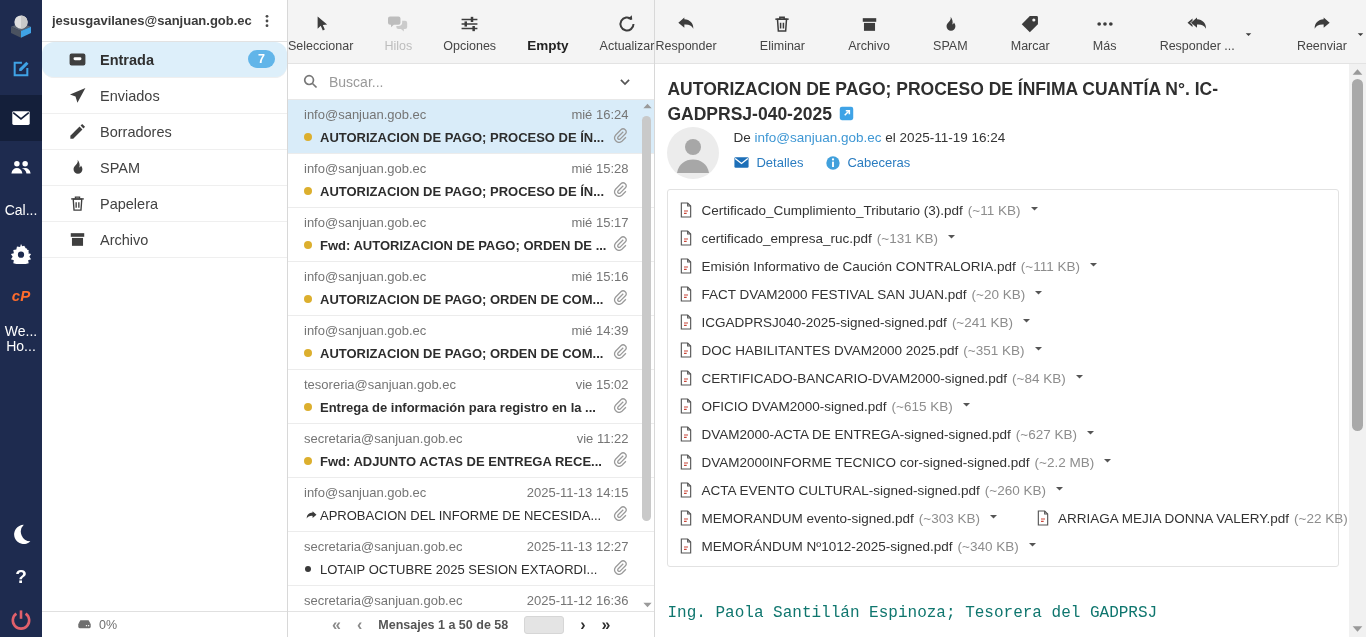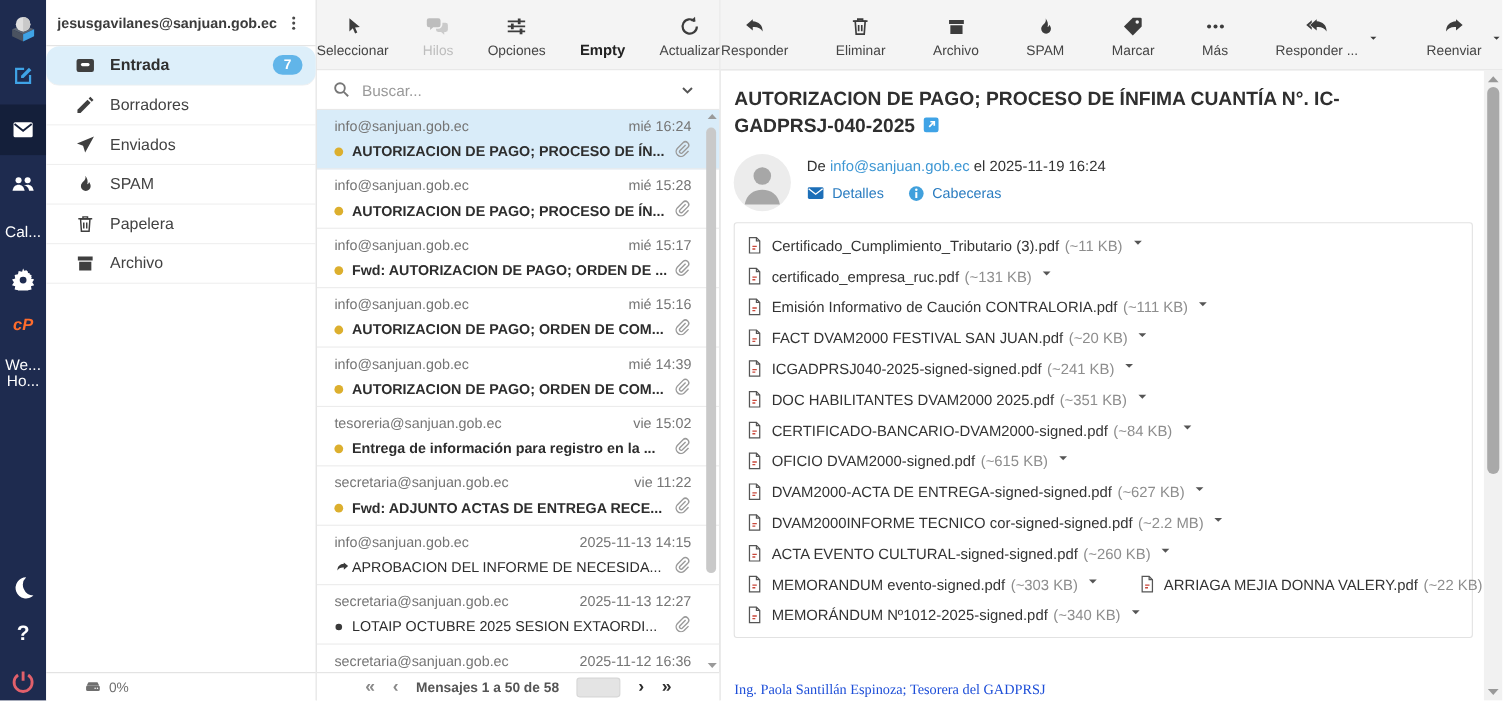--- a/index.html
+++ b/index.html
@@ -64,35 +64,35 @@
   .pg.on{color:#2e2e2e;}
   .pager-text{font-size:12.5px;font-weight:bold;color:#555;}
   .pager-input{width:40px;height:18px;background:#e4e4e4;border:1px solid #d6d6d6;border-radius:3px;outline:none;}
 
   
   .content-col{flex:1;display:flex;flex-direction:column;position:relative;min-width:0;}
   .content-body{flex:1;display:flex;min-height:0;}
   .content-main{flex:1;overflow:hidden;padding:0 0 0 12px;min-width:0;}
   .subject-row{margin-top:13px;max-width:640px;font-size:17.5px;font-weight:bold;color:#2f2f2f;line-height:25px;}
   .ext-link{display:inline-block;vertical-align:-2px;margin-left:6px;cursor:pointer;}
-  .from-row{margin-top:13px;display:flex;}
+  .from-row{display:flex;}
   .avatar{width:52px;height:52px;border-radius:50%;background:#ececec;overflow:hidden;flex:0 0 52px;}
   .from-info{margin-left:14px;padding-top:3px;}
   .from-line{font-size:13.5px;color:#333;}
   .from-line a{color:#3e97d4;text-decoration:none;cursor:pointer;}
   .hdr-links{margin-top:9px;display:flex;gap:22px;align-items:center;}
   .hdr-link{display:flex;align-items:center;gap:6px;font-size:13px;color:#2a7cc0;cursor:pointer;}
   .attach-box{margin-top:10px;margin-right:10px;border:1px solid #e2e2e2;border-radius:3px;padding:6px 10px;}
   .attach-row{height:28px;display:flex;align-items:center;gap:28px;}
   .attachment{display:inline-flex;align-items:center;cursor:pointer;white-space:nowrap;}
   .attachment .ic{margin-right:7px;color:#555;}
   .aname{font-size:13.5px;color:#333;}
   .asize{font-size:13.5px;color:#8d8d8d;margin-left:5px;}
   .acaret{margin-left:7px;color:#3a95d8;}
-  .mail-body{margin-top:36px;font-family:Liberation Serif, serif;font-size:13px;color:#1d4ed8;line-height:21px;}
+  .mail-body{margin-top:36px;font-family:Liberation Mono, monospace;font-size:16px;color:#0f766e;line-height:21px;}
   .scrollbar{flex:0 0 17px;background:#f1f1f1;position:relative;}
   .scrollbar .arr{position:absolute;left:2px;width:13px;color:#999;}
   .scrollbar .thumb{position:absolute;left:3px;width:11px;background:#a9a9a9;border-radius:6px;}
 </style>
 </head>
 <body>
 
 <div class="app">
 
   <div class="taskbar" id="taskbar">
@@ -195,33 +195,33 @@
               <path d="M4.5 4.5h15A2.5 2.5 0 0 1 22 7v10a2.5 2.5 0 0 1-2.5 2.5h-15A2.5 2.5 0 0 1 2 17V7a2.5 2.5 0 0 1 2.5-2.5z"></path>
               <rect x="7" y="9.2" width="10" height="3.6" rx="1.8" fill="#fff"></rect>
             </svg>
           </span>
           <span class="flabel">Entrada</span>
           <span class="badge">7</span>
         </div>
         <div class="folder">
           <span class="ic ">
             <svg width="19" height="19" viewBox="0 0 24 24" fill="currentColor">
-              <path d="M3 17.4 14.6 5.8l3.6 3.6L6.6 21H3z"></path>
-              <path d="M15.9 4.5l2-2 3.6 3.6-2 2z"></path>
-            </svg>
-          </span>
-          <span class="flabel">Borradores</span>
+              <path d="M22 2.5 2.5 10.8l7 2.5 2.4 7.7z"></path>
+            </svg>
+          </span>
+          <span class="flabel">Enviados</span>
         </div>
         <div class="folder">
           <span class="ic ">
             <svg width="19" height="19" viewBox="0 0 24 24" fill="currentColor">
-              <path d="M22 2.5 2.5 10.8l7 2.5 2.4 7.7z"></path>
-            </svg>
-          </span>
-          <span class="flabel">Enviados</span>
+              <path d="M3 17.4 14.6 5.8l3.6 3.6L6.6 21H3z"></path>
+              <path d="M15.9 4.5l2-2 3.6 3.6-2 2z"></path>
+            </svg>
+          </span>
+          <span class="flabel">Borradores</span>
         </div>
         <div class="folder">
           <span class="ic ">
             <svg width="19" height="19" viewBox="0 0 24 24" fill="currentColor">
               <path d="M12.2 2.2c.7 3.2-.8 5-2.4 6.6C8.2 10.4 7 12 7 14.2a5.6 5.6 0 0 0 11.2 0c0-1.9-.8-3.3-1.8-4.8-.3 1.3-1 2.1-2.1 2.6 1-2.9.3-6.6-2.1-9.8z"></path>
             </svg>
           </span>
           <span class="flabel">SPAM</span>
         </div>
         <div class="folder">

